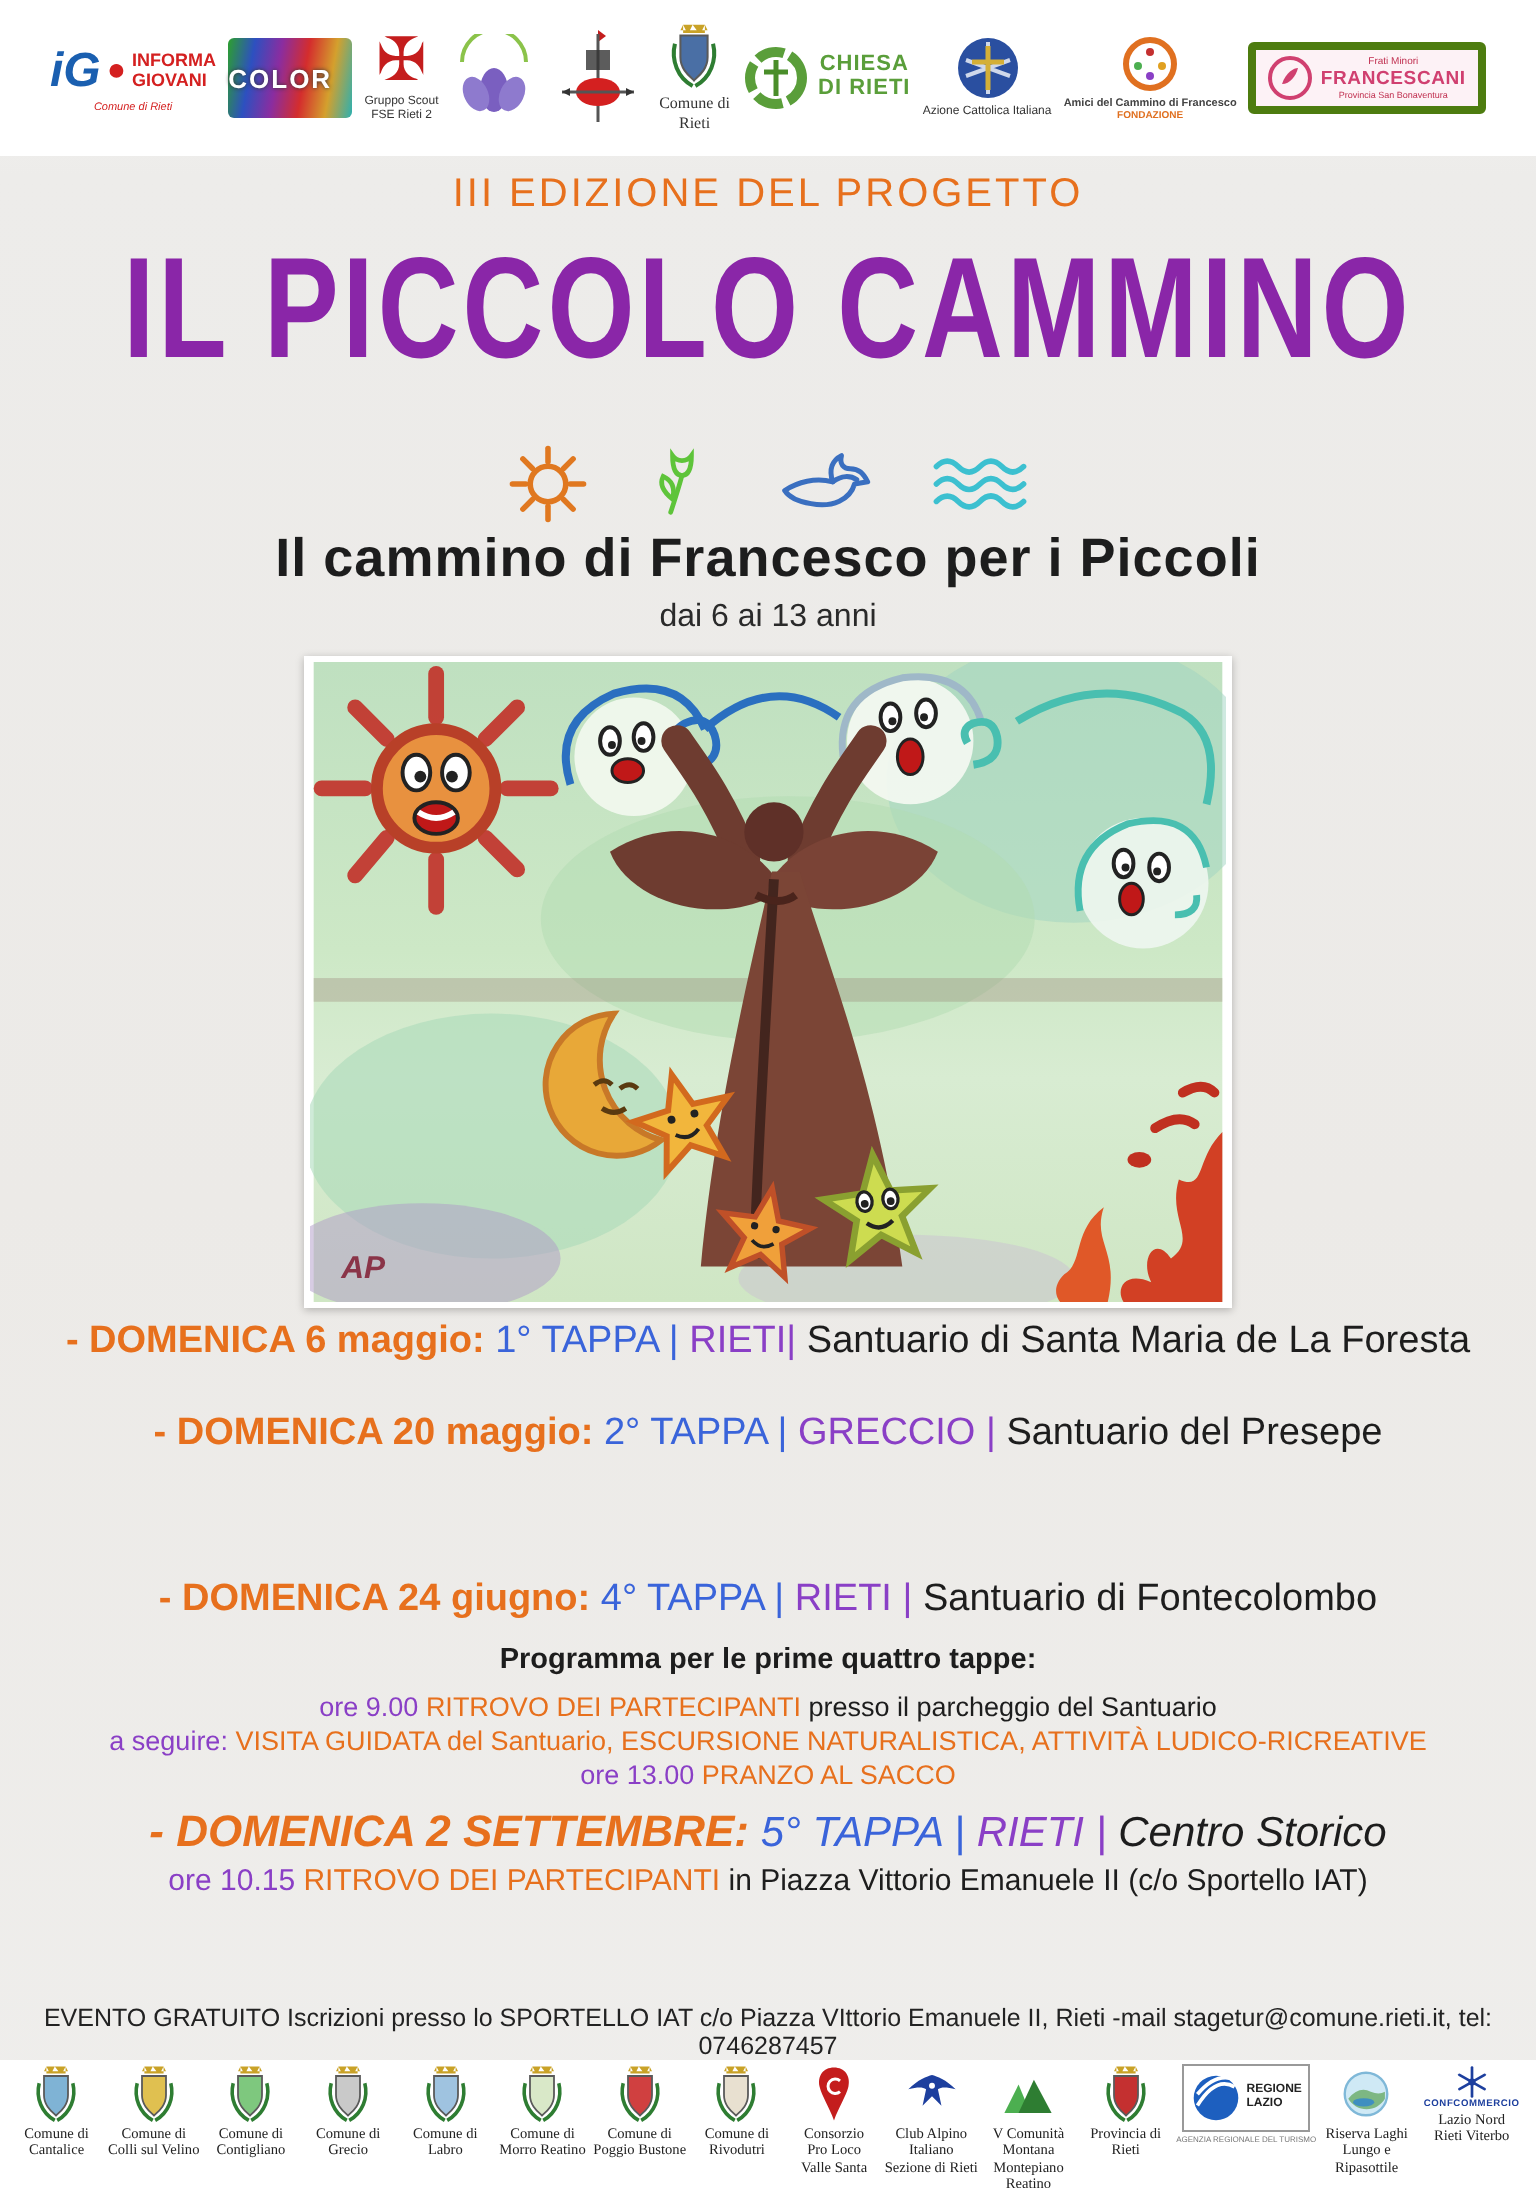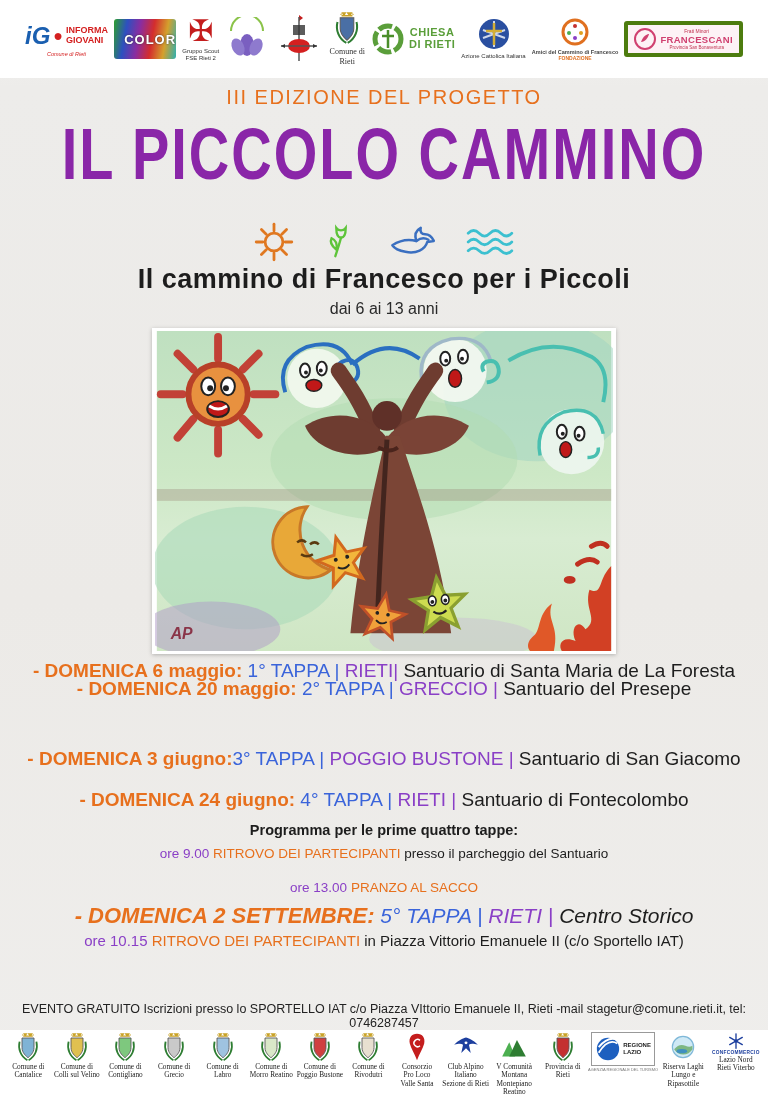--- a/index.html
+++ b/index.html
@@ -10,21 +10,21 @@
   
   .top-strip { position:absolute; top:0; left:0; width:768px; height:78px; background:#ffffff;
                display:flex; align-items:center; justify-content:space-between; padding:4px 25px; }
   .tl { display:flex; flex-direction:column; align-items:center; justify-content:center; text-align:center; }
   .tl .cap { font-size:6px; color:#333; line-height:1.2; white-space:pre-line; margin-top:2px; }
   .ig-row { display:flex; align-items:center; gap:3px; }
   .ig-mark { font-size:24px; font-weight:bold; font-style:italic; color:#1a5fb0; }
   .ig-dot { color:#d42020; }
   .ig-text { font-size:9px; font-weight:bold; color:#d42020; line-height:1.1; text-align:left; }
   .ig-sub { font-size:5.5px; font-style:italic; color:#d42020; margin-top:1px; }
-  .color-box { width:62px; height:40px; border-radius:3px; display:flex; align-items:center; justify-content:flex-end;
+  .color-box { width:62px; height:40px; border-radius:3px; display:flex; align-items:center; justify-content:flex-start;
                background:linear-gradient(100deg,#2da02d,#2d50c0,#8a2da0,#d42d2d,#d4a02d,#2db0b0); }
   .color-word { font-size:13px; font-weight:bold; color:#ffffff; text-shadow:0 0 2px #333; letter-spacing:1px; }
   .scout-cross { font-size:30px; line-height:30px; color:#c41d1d; }
   .chiesa-row { display:flex; align-items:center; gap:4px; }
   .chiesa-label { font-size:11px; font-weight:bold; color:#5a9e3a; line-height:1.05; white-space:pre-line; letter-spacing:0.5px; }
   .franc { display:flex; align-items:center; gap:4px; background:#fdf2f6; border:4px solid #4d7c0f; border-radius:3px; padding:3px 6px; }
   .franc-col { display:flex; flex-direction:column; align-items:center; }
   .franc-top { font-size:5px; color:#c03050; }
   .franc-main { font-size:9.5px; font-weight:bold; color:#d04070; letter-spacing:0.3px; }
   .franc-sub { font-size:4.5px; color:#c03050; }
@@ -41,21 +41,21 @@
               color:#1d1d1d; letter-spacing:0.5px; }
   .age { position:absolute; top:300px; width:100%; text-align:center; font-size:16px; color:#2a2a2a; }
 
   
   .artwork { position:absolute; top:328px; left:152px; width:464px; height:326px; background:#fff;
              padding:3px; box-shadow:0 1px 4px rgba(0,0,0,0.25); }
   .artwork svg { width:100%; height:100%; display:block; }
 
   
   .event { position:absolute; width:100%; text-align:center; font-size:19px; white-space:pre-wrap; }
-  .ev1 { top:660px; } .ev2 { top:678px; } .ev3 { top:748px; } .ev4 { top:789px; }
+  .ev1 { top:660px; } .ev2 { top:706px; } .ev3 { top:748px; } .ev4 { top:789px; }
   .ev-date { font-weight:bold; color:#e7701d; }
   .c-blue { color:#3a64da; }
   .c-purple { color:#8a3fc6; }
   .c-black { color:#1d1d1d; }
   .c-orange { color:#e7701d; }
 
   
   .prog-head { position:absolute; top:822px; width:100%; text-align:center; font-size:14.5px; font-weight:bold; color:#1d1d1d; }
   .prog-line { position:absolute; width:100%; text-align:center; font-size:13.5px; white-space:pre-wrap; }
   .pl1 { top:846px; } .pl2 { top:863px; } .pl3 { top:880px; }
@@ -354,25 +354,25 @@
         <path d="M426 236 q12 -8 20 -2 M440 218 q10 -6 16 0" stroke="#c03020" stroke-width="5" fill="none" stroke-linecap="round"></path>
         <ellipse cx="418" cy="252" rx="6" ry="4" fill="#c03020"></ellipse>
       </g>
 
       <text x="14" y="312" font-size="16" font-style="italic" font-weight="bold" fill="#8a3448">AP</text>
     </svg>
   </div>
 
   <div class="event ev1"><span class="ev-date">- DOMENICA 6 maggio:</span><span class="c-blue"> 1° TAPPA | </span><span class="c-purple">RIETI|</span><span class="c-black"> Santuario di Santa Maria de La Foresta</span></div>
   <div class="event ev2"><span class="ev-date">- DOMENICA 20 maggio:</span><span class="c-blue"> 2° TAPPA | </span><span class="c-purple">GRECCIO | </span><span class="c-black">Santuario del Presepe</span></div>
-  <div class="event ev3"><span class="ev-date">- DOMENICA 3 giugno:</span><span class="c-blue">3° TAPPA | </span><span class="c-purple">POGGIO BUSTONE | </span><span class="c-black">Santuario di San Giacomo</span></div>
   <div class="event ev4"><span class="ev-date">- DOMENICA 24 giugno:</span><span class="c-blue"> 4° TAPPA | </span><span class="c-purple">RIETI | </span><span class="c-black">Santuario di Fontecolombo</span></div>
 
   <div class="prog-head">Programma per le prime quattro tappe:</div>
   <div class="prog-line pl1"><span class="c-purple">ore 9.00 </span><span class="c-orange">RITROVO DEI PARTECIPANTI</span><span class="c-black"> presso il parcheggio del Santuario</span></div>
+  <div class="prog-line pl2"><span class="c-purple">a seguire: </span><span class="c-orange">VISITA GUIDATA del Santuario, ESCURSIONE NATURALISTICA, ATTIVITÀ LUDICO-RICREATIVE</span></div>
   <div class="prog-line pl3"><span class="c-purple">ore 13.00 </span><span class="c-orange">PRANZO AL SACCO</span></div>
 
   <div class="final-event"><span class="ev-date">- DOMENICA 2 SETTEMBRE:</span><span class="c-blue"> 5° TAPPA | </span><span class="c-purple">RIETI | </span><span class="c-black">Centro Storico</span></div>
   <div class="final-sub"><span class="c-purple">ore 10.15 </span><span class="c-orange">RITROVO DEI PARTECIPANTI</span><span class="c-black"> in Piazza Vittorio Emanuele II (c/o Sportello IAT)</span></div>
 
   <div class="footer-info">EVENTO GRATUITO Iscrizioni presso lo SPORTELLO IAT c/o Piazza VIttorio Emanuele II, Rieti -mail stagetur@comune.rieti.it, tel: 0746287457</div>
 
   <div class="bottom-strip">
     <div class="bl">
       <svg viewBox="0 0 40 50" style="color:#7fb3d5">

